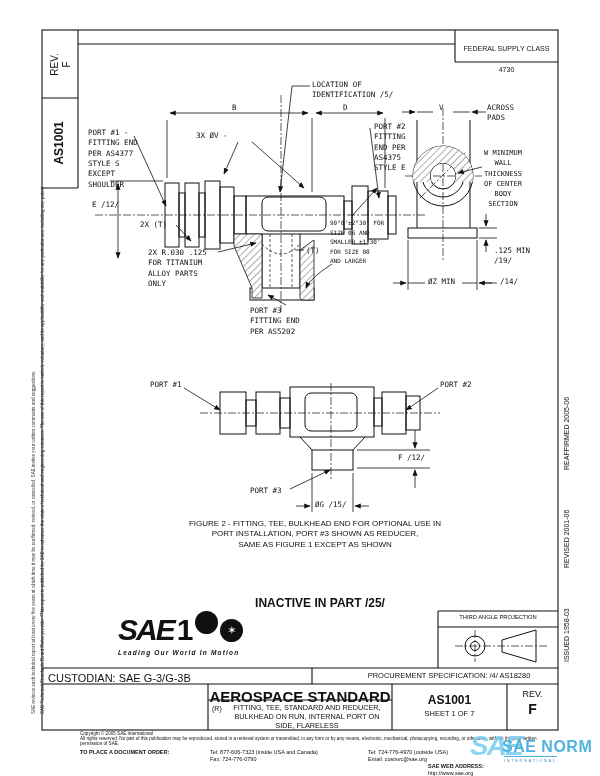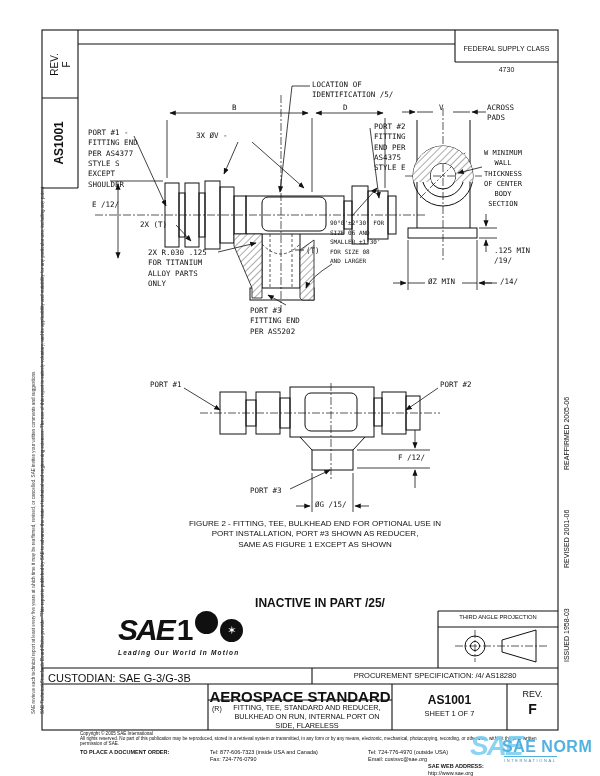--- a/index.html
+++ b/index.html
@@ -258,21 +258,21 @@
   <div class="cap b" style="left:200px;top:596px;width:240px;font-size:12px;">INACTIVE IN PART /25/</div>
 
   <div style="position:absolute;left:118px;top:611px;">
     <span style="font:italic 900 30px 'Liberation Sans',sans-serif;letter-spacing:-2px;">SAE</span><span style="font:900 30px 'Liberation Sans',sans-serif;margin-left:3px;">1</span><span class="disc"></span><span class="disc">✶</span>
     <div style="font:italic bold 6.5px 'Liberation Sans',sans-serif;letter-spacing:1.2px;margin-top:2px;">Leading Our World In Motion</div>
   </div>
 
   <div class="t sans ctr" style="left:438px;top:614px;width:120px;font-size:5.8px;">THIRD ANGLE PROJECTION</div>
 
   <div class="t sans" style="left:48px;top:671px;font-size:11px;">CUSTODIAN: SAE G-3/G-3B</div>
-  <div class="t sans ctr" style="left:312px;top:671px;width:246px;font-size:7.5px;">PROCUREMENT SPECIFICATION: /4/ AS18280</div>
+  <div class="t sans ctr" style="left:312px;top:671px;width:246px;font-size:7.5px;padding-left:14px;">PROCUREMENT SPECIFICATION: /4/ AS18280</div>
 
   <div class="t sans b ctr" style="left:208px;top:687px;width:184px;font-size:15px;">AEROSPACE STANDARD</div>
   <div class="t sans" style="left:212px;top:704px;font-size:7px;">(R)</div>
   <div class="t sans ctr" style="left:226px;top:703px;width:162px;font-size:7.3px;line-height:1.25;">FITTING, TEE, STANDARD AND REDUCER,
 BULKHEAD ON RUN, INTERNAL PORT ON
 SIDE, FLARELESS</div>
   <div class="t sans b ctr" style="left:392px;top:692px;width:115px;font-size:12px;">AS1001</div>
   <div class="t sans ctr" style="left:392px;top:709px;width:115px;font-size:7.5px;">SHEET 1 OF 7</div>
   <div class="t sans ctr" style="left:507px;top:688px;width:51px;font-size:9px;">REV.</div>
   <div class="t sans b ctr" style="left:507px;top:700px;width:51px;font-size:14px;">F</div>

